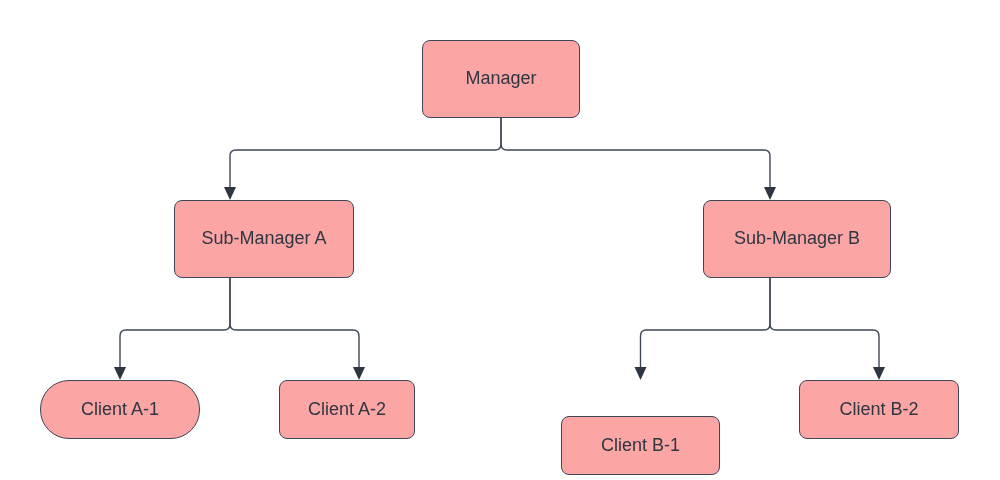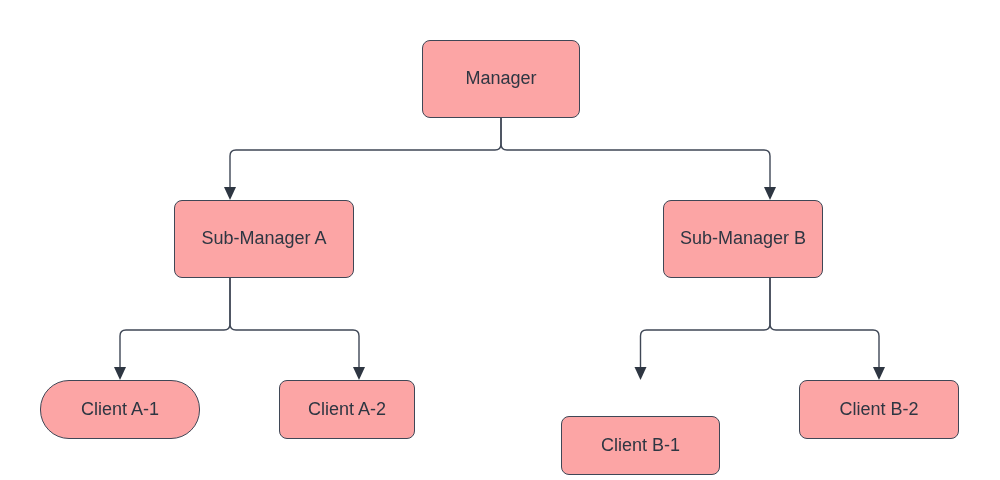--- a/index.html
+++ b/index.html
@@ -56,21 +56,21 @@
       <path d="M 770 278 L 770 324 Q 770 330 776 330 L 873 330 Q 879 330 879 336 L 879 367" fill="none" stroke="#3f4756" stroke-width="1.4"></path>
       <polygon points="879,380 873,367 885,367" fill="#2e3642"></polygon>
     </svg>
   <div id="nodes">
       <div class="node" style="left: 422px; top: 40px; width: 158px; height: 78px;">
         <span>Manager</span>
       </div>
       <div class="node" style="left: 152px; top: 200px; width: 180px; height: 78px; margin-left: 22px;">
         <span>Sub-Manager A</span>
       </div>
-      <div class="node" style="left: 663px; top: 200px; width: 160px; height: 78px;">
+      <div class="node" style="left: 703px; top: 200px; width: 188px; height: 78px;">
         <span>Sub-Manager B</span>
       </div>
       <div class="node" style="left: 40px; top: 380px; width: 160px; height: 59px; border-radius: 29px;">
         <span>Client A-1</span>
       </div>
       <div class="node" style="left: 279px; top: 380px; width: 136px; height: 59px;">
         <span>Client A-2</span>
       </div>
       <div class="node" style="left: 561px; top: 380px; width: 159px; height: 59px; margin-top: 36px;">
         <span>Client B-1</span>

